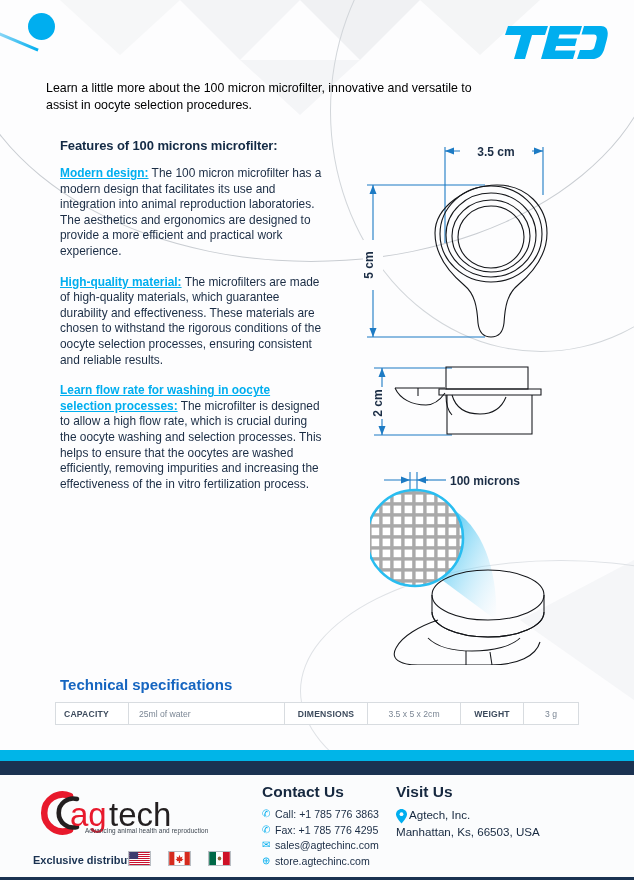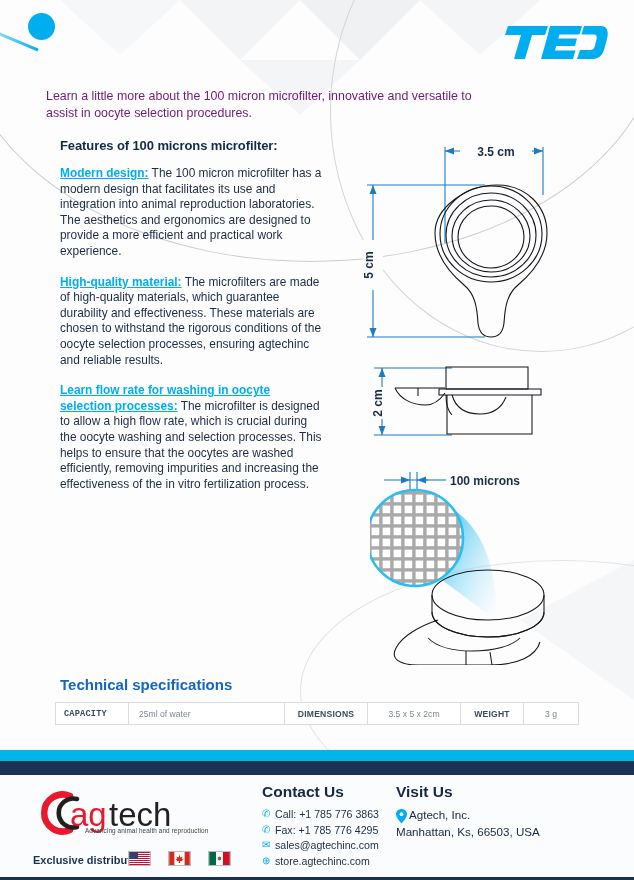--- a/index.html
+++ b/index.html
@@ -25,21 +25,21 @@
     transform:rotate(23deg);transform-origin:left center;}
   .dot-br{position:absolute;left:592px;top:847px;width:20px;height:20px;border-radius:50%;background:#00AEEF;}
   .line-br{position:absolute;left:606px;top:852px;width:52px;height:2.4px;background:linear-gradient(90deg,#00AEEF,#56c8f3);
     transform:rotate(-41deg);transform-origin:left center;}
 
   
   .ted{position:absolute;right:26px;top:22px;width:104px;height:40px;}
 
   
   .intro{position:absolute;left:46px;top:80px;width:440px;
-    font-size:12.4px;line-height:16.5px;color:#701a75;font-weight:400;margin-top:8px;}
+    font-size:12.4px;line-height:16.5px;color:#000000;font-weight:400;}
 
   
   .features{position:absolute;left:60px;top:138px;width:262px;}
   .feat-title{font-size:13px;font-weight:bold;color:#132a45;margin-bottom:13px;letter-spacing:-.1px;}
   .feat-p{font-size:11.9px;line-height:15.6px;color:#1b2d45;margin-bottom:15px;}
   .feat-p b{color:#00AEEF;font-weight:bold;text-decoration:underline;}
 
   
   .diag{position:absolute;}
   .dimtxt{fill:#1b2d45;font-family:"Liberation Sans",sans-serif;font-size:12px;font-weight:bold;}
@@ -107,21 +107,21 @@
 
   <div class="intro">Learn a little more about the 100 micron microfilter, innovative and versatile to assist in oocyte selection procedures.</div>
 
   <div class="features">
     <div class="feat-title">Features of 100 microns microfilter:</div>
 
     <div class="feat-p">
       <b>Modern design:</b><span> The 100 micron microfilter has a modern design that facilitates its use and integration into animal reproduction laboratories. The aesthetics and ergonomics are designed to provide a more efficient and practical work experience.</span>
     </div>
     <div class="feat-p">
-      <b>High-quality material:</b><span> The microfilters are made of high-quality materials, which guarantee durability and effectiveness. These materials are chosen to withstand the rigorous conditions of the oocyte selection processes, ensuring agtechinc and reliable results.</span>
+      <b>High-quality material:</b><span> The microfilters are made of high-quality materials, which guarantee durability and effectiveness. These materials are chosen to withstand the rigorous conditions of the oocyte selection processes, ensuring consistent and reliable results.</span>
     </div>
     <div class="feat-p">
       <b>Learn flow rate for washing in oocyte selection processes:</b><span> The microfilter is designed to allow a high flow rate, which is crucial during the oocyte washing and selection processes. This helps to ensure that the oocytes are washed efficiently, removing impurities and increasing the effectiveness of the in vitro fertilization process.</span>
     </div>
   </div>
 
   <svg class="diag" style="left:355px;top:135px;" width="270" height="220">
 
     <g stroke="#1D7BC4" stroke-width="1.1" fill="none">
       <line x1="90" y1="12" x2="90" y2="108"></line>
@@ -228,21 +228,21 @@
                L 120 205
                C 148 205 166 196 170 182"></path>
       <path d="M58 178 C 66 186 82 191 102 191 C 124 191 142 186 150 178"></path>
       <path d="M96 191 L96 205"></path>
       <path d="M120 192 L122 205"></path>
     </g>
   </svg>
 
   <div class="tech-h">Technical specifications</div>
   <div class="tbl">
-    <div class="tcell hdr" style="width:72px;font-family:Liberation Mono, monospace;">CAPACITY</div>
+    <div class="tcell hdr" style="width:72px;">CAPACITY</div>
     <div class="tsep"></div>
     <div class="tcell val" style="width:155px;">25ml of water</div>
     <div class="tsep"></div>
     <div class="tcell hdr" style="width:82px;justify-content:center;">DIMENSIONS</div>
     <div class="tsep"></div>
     <div class="tcell val" style="width:92px;justify-content:center;">3.5 x 5 x 2cm</div>
     <div class="tsep"></div>
     <div class="tcell hdr" style="width:62px;justify-content:center;">WEIGHT</div>
     <div class="tsep"></div>
     <div class="tcell val" style="flex:1;justify-content:center;">3 g</div>

